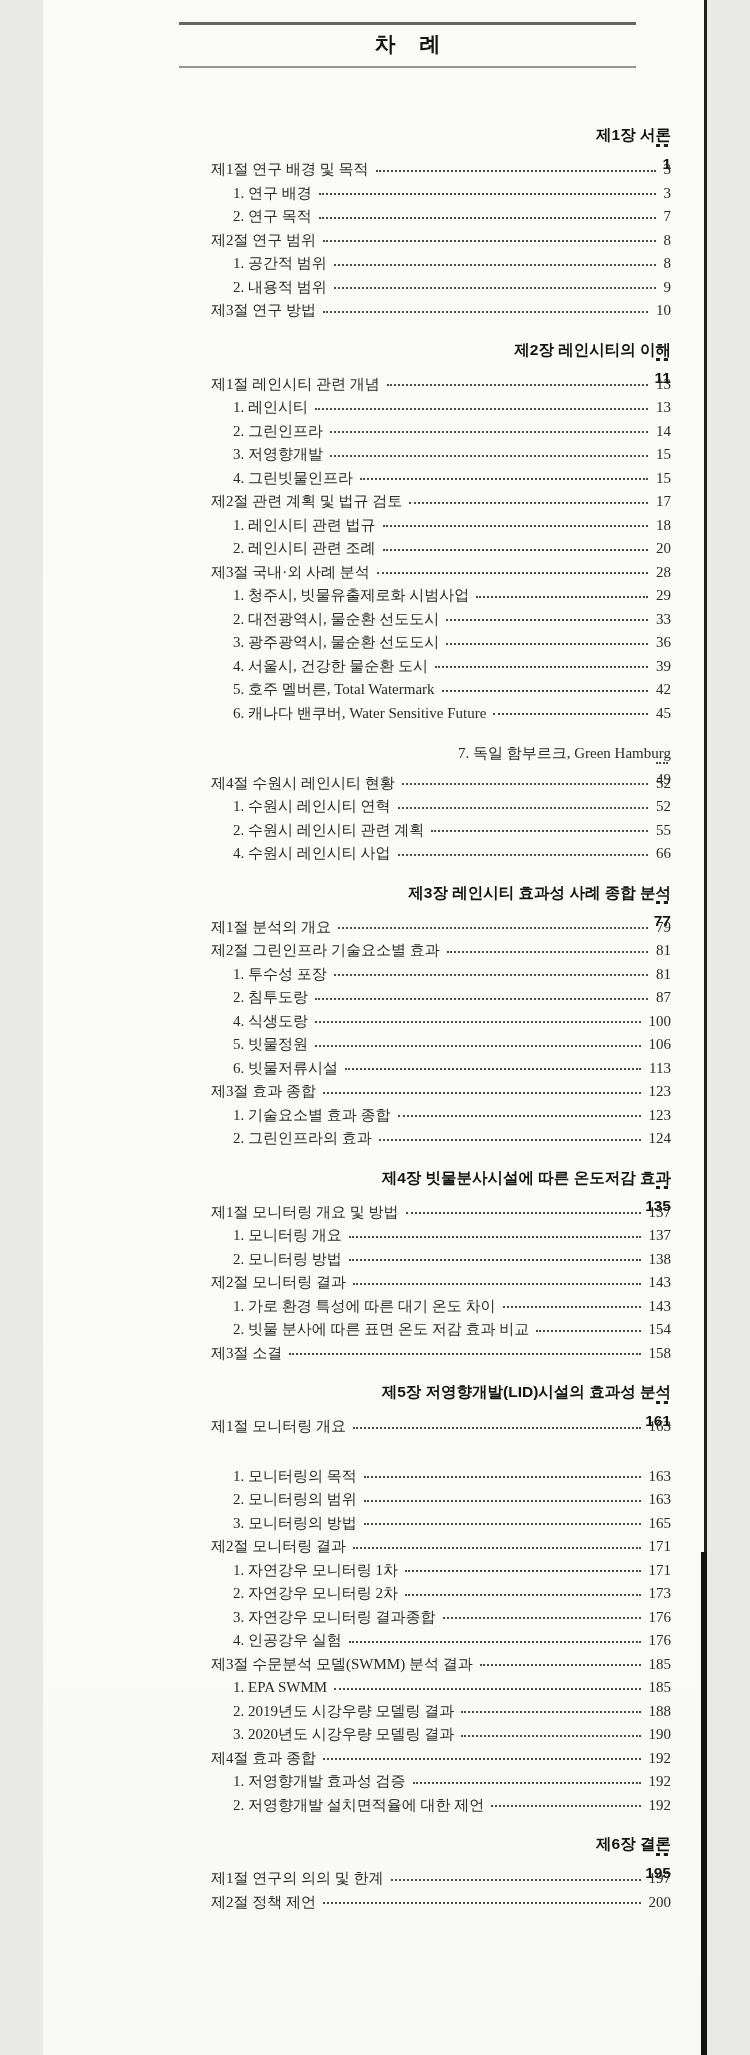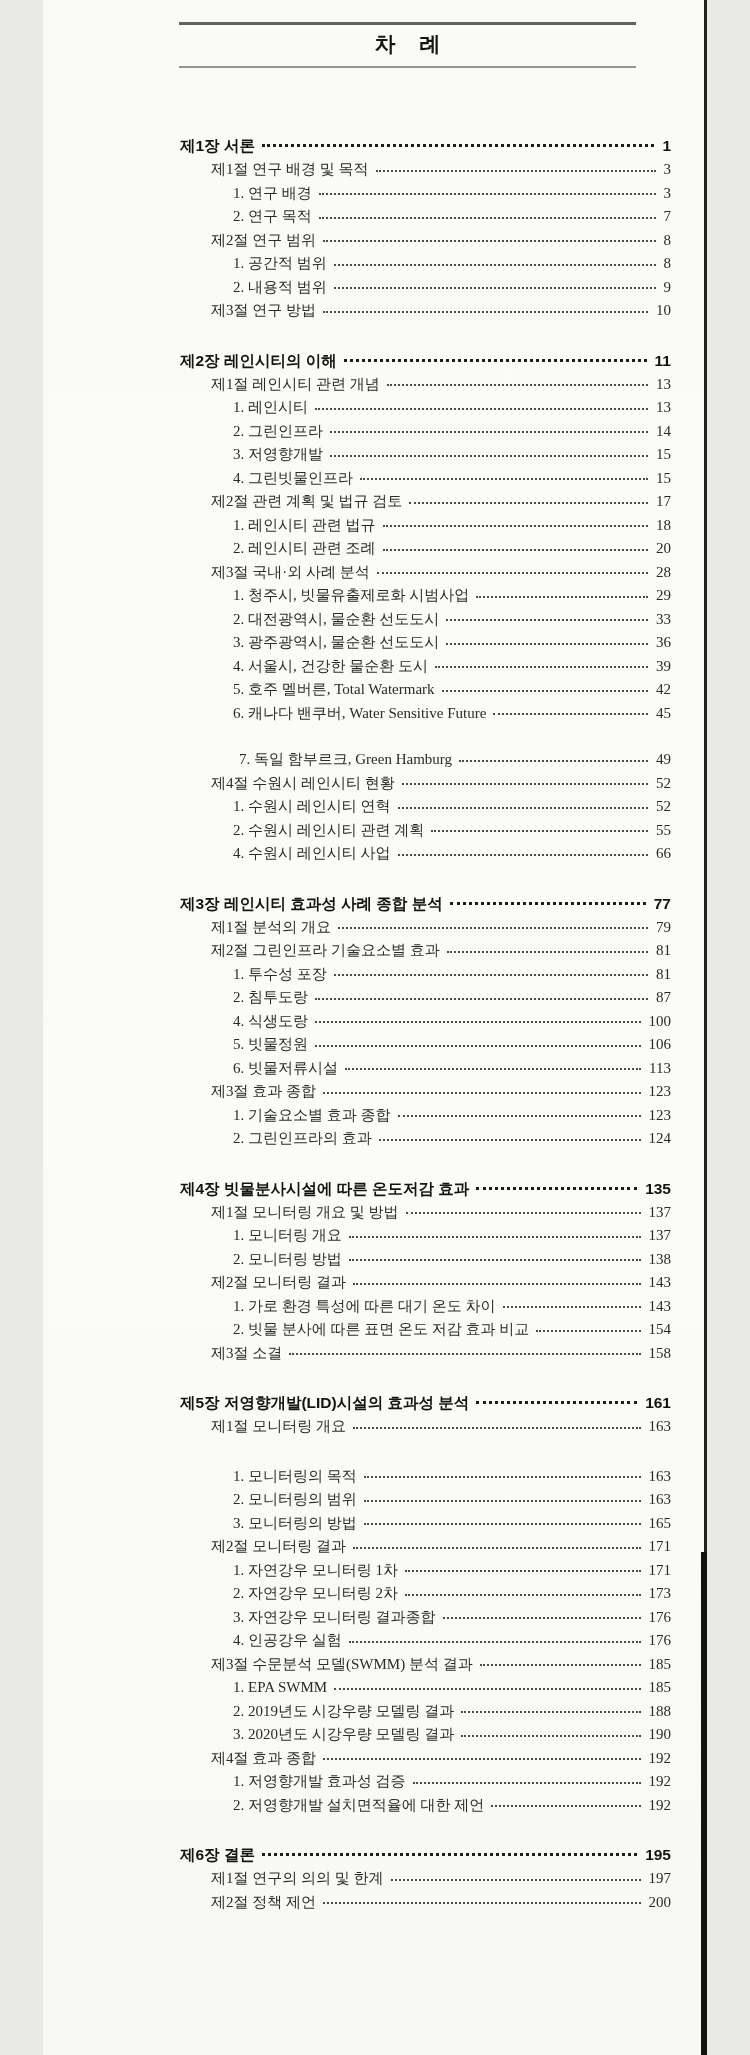--- a/index.html
+++ b/index.html
@@ -28,30 +28,30 @@
   
   .toc { position:absolute; left:137px; top:126px; width:491px; }
   .row { display:flex; align-items:flex-end; height:23.5px; }
   .row .label { white-space:nowrap; font-size:15px; line-height:1.15; color:#2c2a28; }
   .row .page-num { font-size:15px; line-height:1.15; color:#2c2a28; padding-left:5px; }
   .row .leader {
     flex:1 1 auto; min-width:12px; height:0;
     border-bottom:2px dotted #4c4a46;
     margin:0 3px 7px 7px;
   }
-  .row.chapter { height:29px; margin-top:21px; }
+  .row.chapter { height:29px; margin-top:21px;flex-direction:column; }
   .toc .row.chapter:first-child { margin-top:0; }
   .row.chapter .label, .row.chapter .page-num {
     font-family:"Liberation Sans", sans-serif;
     font-weight:bold; font-size:15.5px; color:#131311;
   }
   .row.chapter .leader { border-bottom:3px dotted #1c1c1a; margin-bottom:8px; }
   .row.section { padding-left:31px; }
   .row.item { padding-left:53px; }
-  .row.item.indent-extra { padding-left:59px; }
+  .row.item.indent-extra { padding-left:59px;flex-direction:column; }
   .row.gap-sm { margin-top:23px; }
   .row.gap-lg { margin-top:26px; }
   
   .edge-line-top { position:absolute; top:0; right:0; width:3px; height:1552px; background:#20201e; }
   .edge-line-bottom { position:absolute; top:1552px; right:0; width:6px; height:503px; background:#131311; }
 </style>
 </head>
 <body>
 
 <div class="page">

